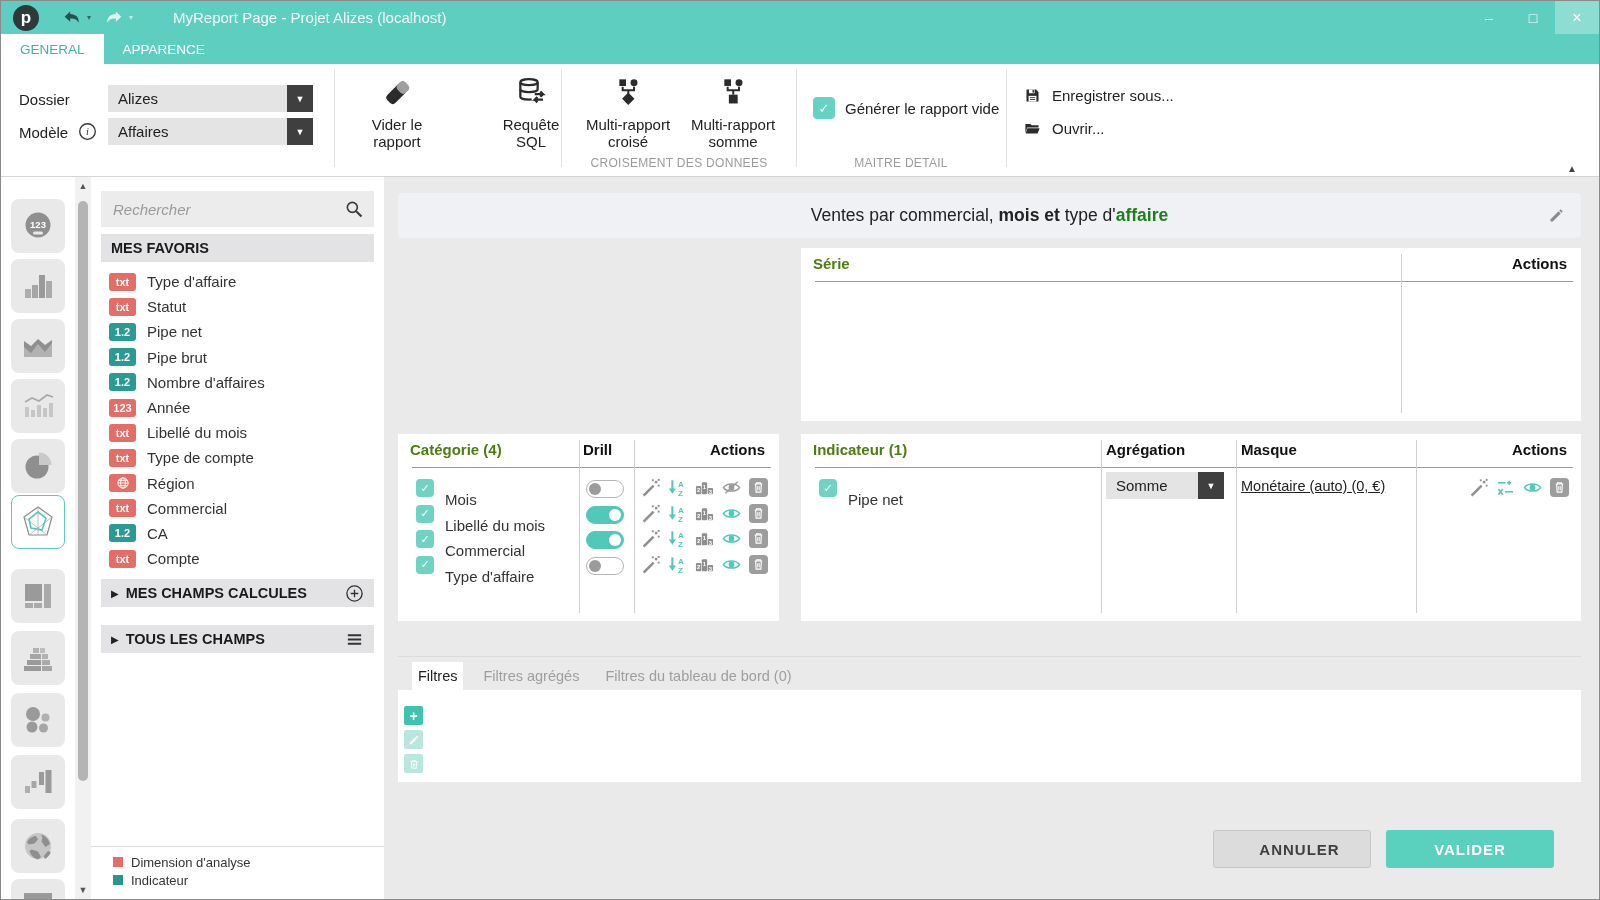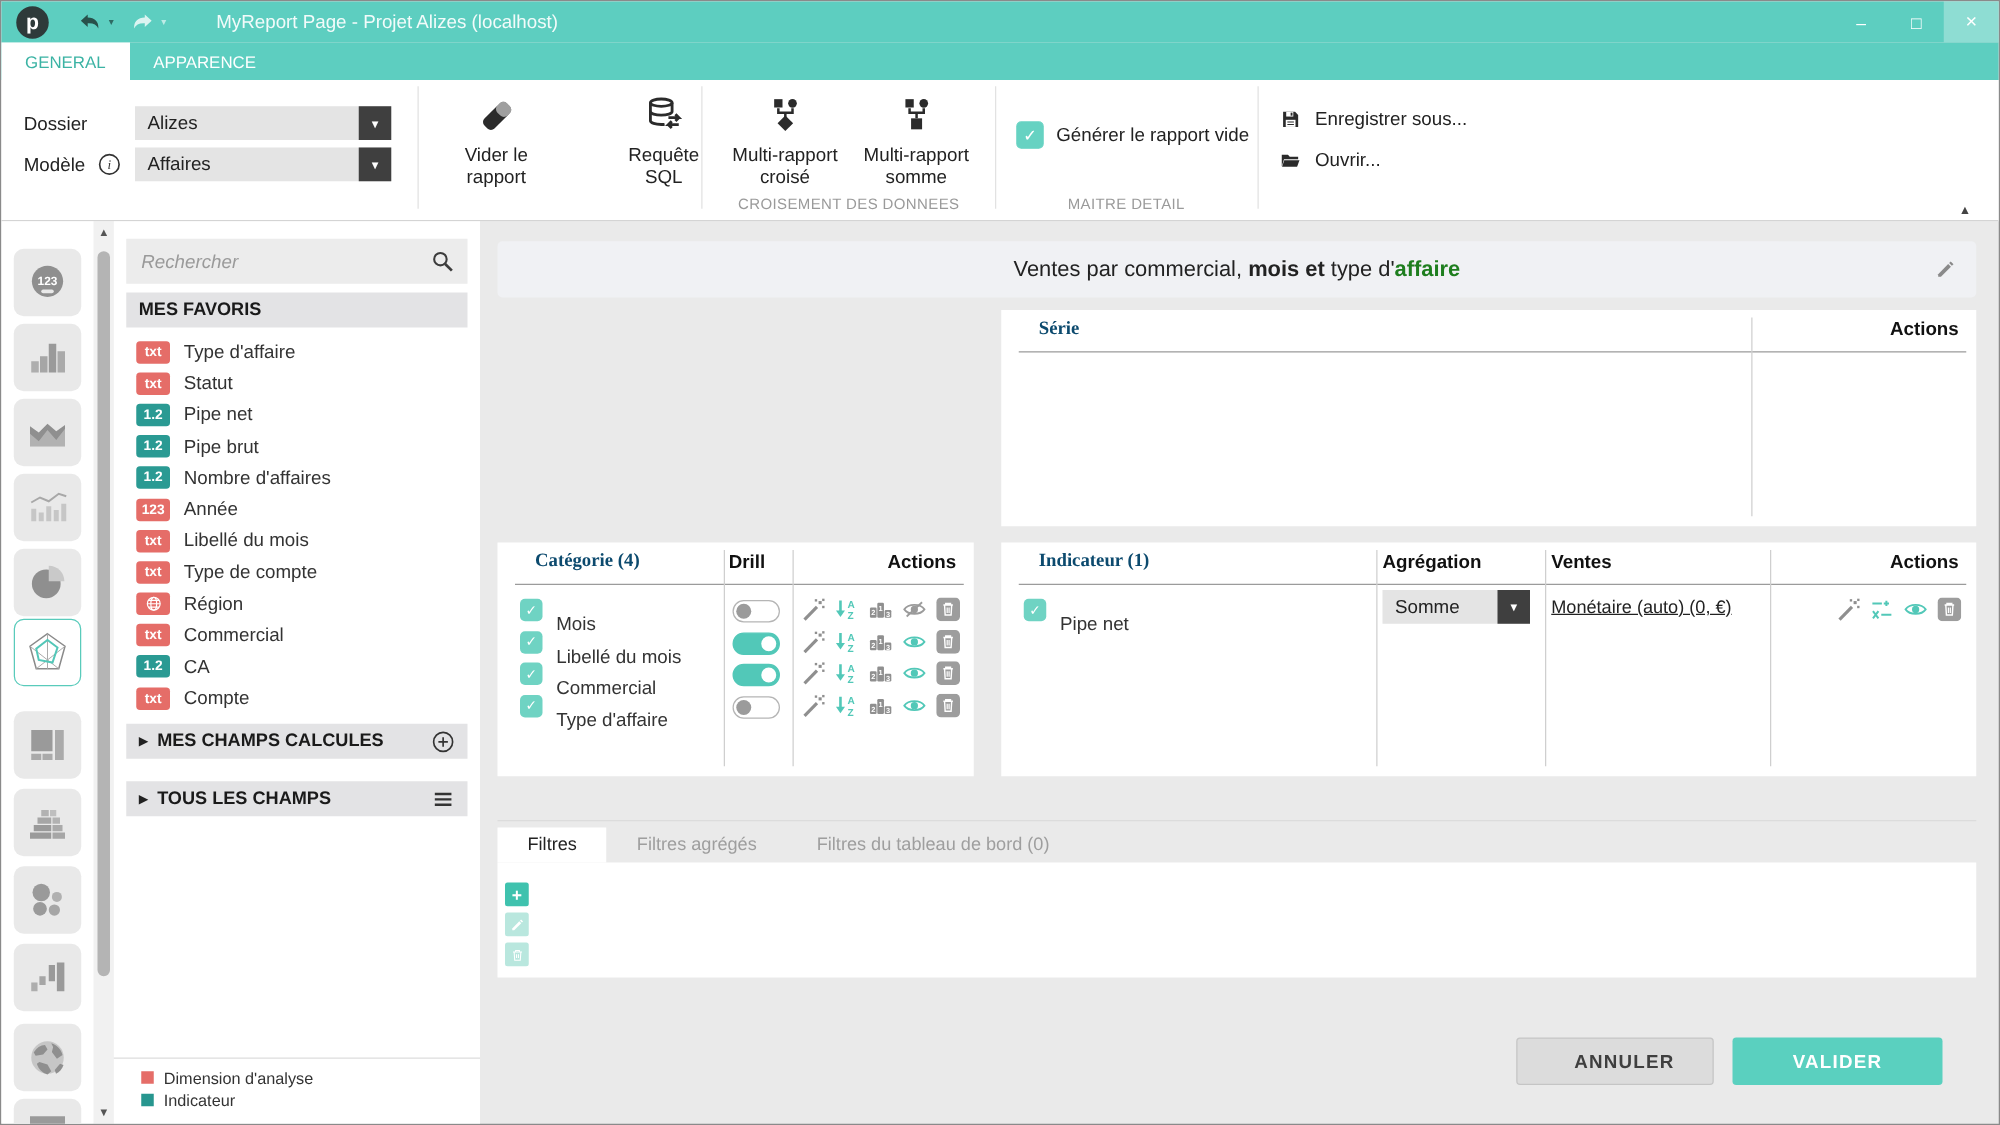--- a/index.html
+++ b/index.html
@@ -74,21 +74,21 @@
   .leglbl{font-size:13px;color:#333;}
 
   
   .banner{position:absolute;left:397px;top:192px;width:1183px;height:45px;background:#f0f1f4;border-radius:4px;display:flex;align-items:center;justify-content:center;font-size:17.5px;color:#222;}
   .banner .bold{font-weight:bold;}
   .banner .green{font-weight:bold;color:#1e7e1e;}
   .banner .pencil{position:absolute;right:16px;top:14px;width:17px;height:17px;color:#8a8a8a;}
 
   .panel{position:absolute;background:#fff;}
   .phead{position:absolute;top:0;left:0;right:0;height:33px;}
-  .phead .h-title{position:absolute;left:30px;top:7px;font-weight:bold;font-size:15px;color:#0c4a6e;font-family:Liberation Serif, serif;}
+  .phead .h-title{position:absolute;left:12px;top:7px;font-weight:bold;font-size:15px;color:#4d7c0f;}
   .phead .h-right{position:absolute;right:14px;top:7px;font-weight:bold;font-size:15px;color:#111;}
   .hline{position:absolute;left:14px;right:8px;top:33px;height:1px;background:#9b9b9b;}
   .vsep{position:absolute;top:6px;bottom:8px;width:1px;background:#cfcfcf;}
   .hcol{position:absolute;top:7px;font-weight:bold;font-size:15px;color:#111;}
 
   .cb{width:18px;height:18px;border-radius:4px;background:#6fd3c3;color:#fff;display:flex;align-items:center;justify-content:center;font-size:11px;flex:0 0 auto;}
   .rowlbl{font-size:15px;color:#333;white-space:nowrap;margin-top:12px;}
 
   .crow{position:absolute;left:0;right:0;height:25.5px;}
   .crow .cb{position:absolute;left:18px;top:3px;}
@@ -109,21 +109,21 @@
   .ic-trash{color:#9d9d9d;}
   .ic-formula{color:#52c8b8;}
 
   .irow-dd{position:absolute;left:305px;top:38px;width:118px;}
   .irow-dd .dropdown{position:relative;width:118px;}
   .masque-link{position:absolute;left:440px;top:44px;font-size:14.5px;color:#222;text-decoration:underline;white-space:nowrap;}
 
   
   .filtsep{position:absolute;left:397px;top:655px;width:1183px;height:1px;background:#dcdcdc;}
   .ftabs{position:absolute;left:397px;top:661px;height:28px;display:flex;}
-  .ftab{padding:0 24px;display:flex;align-items:center;font-size:14.5px;color:#9e9e9e;}
+  .ftab{padding:0 6px;display:flex;align-items:center;font-size:14.5px;color:#9e9e9e;margin-left:14px;}
   .ftab.active{background:#fff;color:#222;}
   .fcontent{position:absolute;left:397px;top:689px;width:1183px;height:92px;background:#fff;}
   .fbtncol{position:absolute;left:6px;top:16px;display:flex;flex-direction:column;gap:5px;}
   .fbtn{width:19px;height:19px;border-radius:2px;display:flex;align-items:center;justify-content:center;color:#fff;}
   .fbtn.add{background:#3fc2ae;font-size:14px;font-weight:bold;line-height:1;}
   .fbtn.dim{background:#b9e7de;}
   .fbtn svg{width:12px;height:12px;}
 
   
   .btn{position:absolute;top:829px;height:38px;display:flex;align-items:center;justify-content:center;font-size:15px;font-weight:bold;letter-spacing:1px;border-radius:3px;}
@@ -649,21 +649,21 @@
             <path d="M9.2 8.5v4.5M10.8 8.5v4.5" stroke="#fff" stroke-width="1"></path>
           </svg>
       </div>
     </div>
   </div>
 
   <div class="panel" style="left:800px;top:433px;width:780px;height:187px;">
     <div class="phead">
       <span class="h-title">Indicateur (1)</span>
       <span class="hcol" style="left:305px;">Agrégation</span>
-      <span class="hcol" style="left:440px;">Ventes</span>
+      <span class="hcol" style="left:440px;">Masque</span>
       <span class="h-right">Actions</span>
     </div>
     <div class="hline"></div>
     <div class="vsep" style="left:300px;"></div>
     <div class="vsep" style="left:435px;"></div>
     <div class="vsep" style="left:615px;"></div>
 
     <div class="crow" style="top:42px;">
       <div class="cb">✓</div>
       <span class="rowlbl">Pipe net</span>

